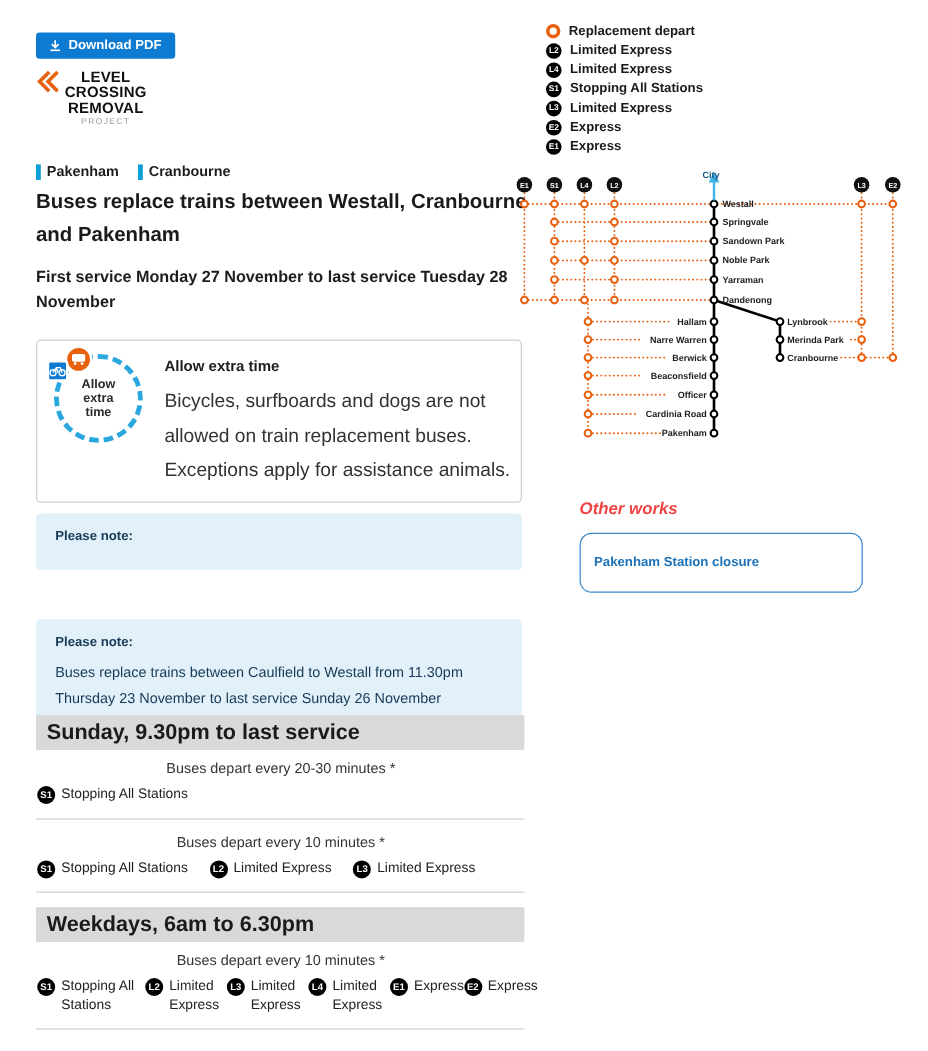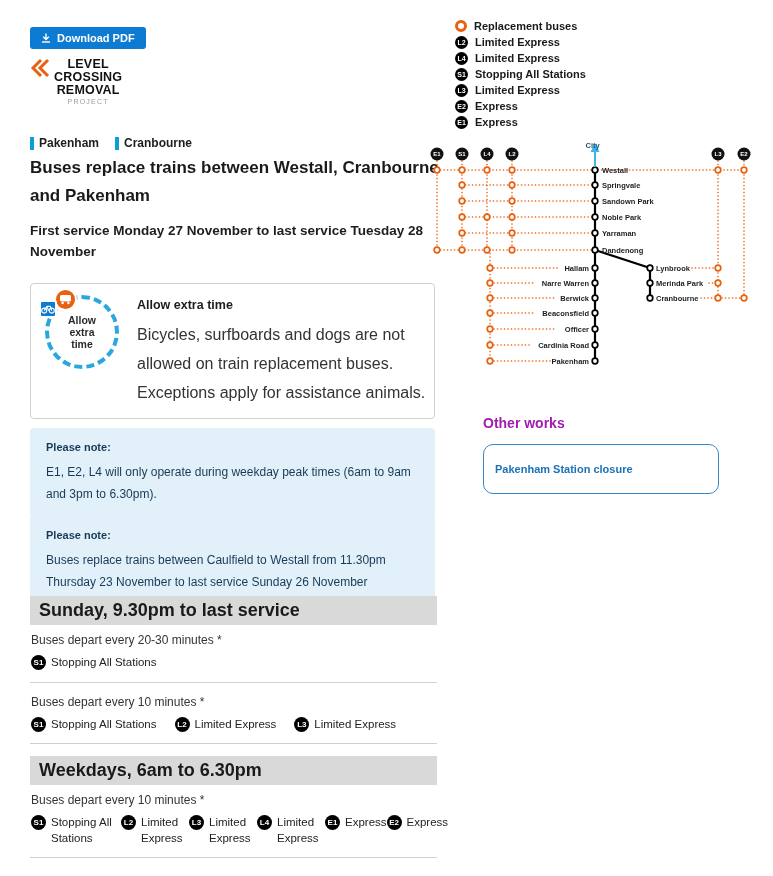--- a/index.html
+++ b/index.html
@@ -47,21 +47,21 @@
   
   .note { left:30px; width:405px; background:#e2f0f9; border-radius:4px;
     padding:13px 16px; color:#163a57; }
   .note-title { font-size:11px; font-weight:bold; margin-bottom:9px; }
   .note-body { font-size:12px; line-height:1.8; }
 
   
   .schedule { left:30px; top:596px; width:407px; }
   .bar { background:#d9d9d9; font-size:18px; font-weight:bold; color:#1a1a1a;
     padding:4px 9px; }
-  .freq { font-size:12px; color:#333; margin:8px 0 8px 1px; }
+  .freq { font-size:12px; color:#333; margin:8px 0 8px 1px;text-align:center; }
   .svc-row { display:flex; gap:18px; margin:2px 1px 11px 1px; align-items:flex-start; }
   .svc-row.spread { justify-content:space-between; gap:0; }
   .svc { display:flex; gap:5px; align-items:flex-start; }
   .badge { flex:0 0 15px; width:15px; height:15px; border-radius:50%; background:#000;
     color:#fff; font-size:8px; font-weight:bold; display:flex; align-items:center;
     justify-content:center; }
   .lbl { font-size:11.5px; color:#222; line-height:1.35; }
   .w70 .lbl { width:70px; } .w48 .lbl { width:48px; }
   .divider { border-top:1px solid #cfcfcf; margin:2px 0 12px 0; }
 
@@ -77,21 +77,21 @@
   .map { left:425px; top:138px; }
   .od { stroke:#e8610f; stroke-width:1.6; stroke-dasharray:0.1 3.4; stroke-linecap:round; fill:none; }
   .oc { fill:#fff; stroke:#e8610f; stroke-width:1.7; }
   .kl { stroke:#000; stroke-width:2.2; fill:none; }
   .kd { fill:#fff; stroke:#000; stroke-width:1.7; }
   .ml { font:600 7.5px "Liberation Sans", sans-serif; fill:#1d1d1d; }
   .bt { font:700 6px "Liberation Sans", sans-serif; fill:#fff; text-anchor:middle; }
   .city-t { font:700 7.5px "Liberation Sans", sans-serif; fill:#14547e; }
 
   
-  .ow-title { left:483px; top:415px; font-size:14px; font-weight:bold; color:#a21caf; }
+  .ow-title { left:483px; top:415px; font-size:14px; font-weight:bold; color:#ef4444;font-style:italic; }
   .ow-link { left:483px; top:444px; width:236px; border:1px solid #3a87c8; border-radius:10px;
     background:#fff; color:#1b72b8; font-size:11px; font-weight:bold; padding:18px 11px;
     text-align:left; cursor:pointer; }
 </style>
 </head>
 <body>
 
 <button class="abs dl-btn">
   <svg width="10" height="10" viewBox="0 0 10 10">
     <path d="M5 0.5 V6.2 M2.2 3.8 L5 6.6 L7.8 3.8" stroke="#fff" stroke-width="1.4" fill="none"></path>
@@ -148,21 +148,20 @@
     </div>
   </div>
   <div>
     <div class="allow-title">Allow extra time</div>
     <div class="allow-body">Bicycles, surfboards and dogs are not allowed on train replacement buses. Exceptions apply for assistance animals.</div>
   </div>
 </div>
 
 <div class="abs note" style="top:428px;">
   <div class="note-title">Please note:</div>
-  <div class="note-body">E1, E2, L4 will only operate during weekday peak times (6am to 9am and 3pm to 6.30pm).</div>
 </div>
 <div class="abs note" style="top:516px;">
   <div class="note-title">Please note:</div>
   <div class="note-body">Buses replace trains between Caulfield to Westall from 11.30pm Thursday 23 November to last service Sunday 26 November</div>
 </div>
 
 <div class="abs schedule">
 
   <div class="bar">Sunday, 9.30pm to last service</div>
   <div class="freq">Buses depart every 20-30 minutes *</div>
@@ -219,21 +218,21 @@
       <span class="lbl">Express</span>
     </div>
   </div>
   <div class="divider"></div>
 
 </div>
 
 <div class="abs legend">
   <div class="legend-row">
     <span class="ring"></span>
-    <span class="legend-lbl">Replacement buses</span>
+    <span class="legend-lbl">Replacement depart</span>
   </div>
   <div class="legend-row">
     <span class="lbadge">L2</span>
     <span class="legend-lbl">Limited Express</span>
   </div>
   <div class="legend-row">
     <span class="lbadge">L4</span>
     <span class="legend-lbl">Limited Express</span>
   </div>
   <div class="legend-row">

